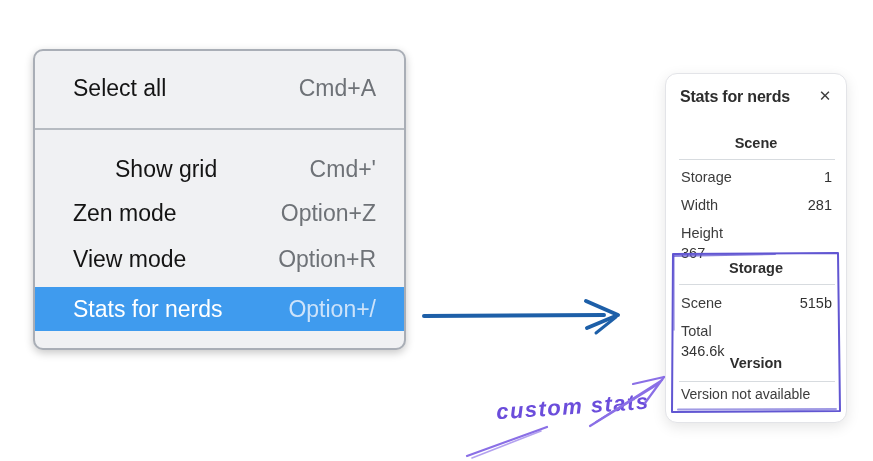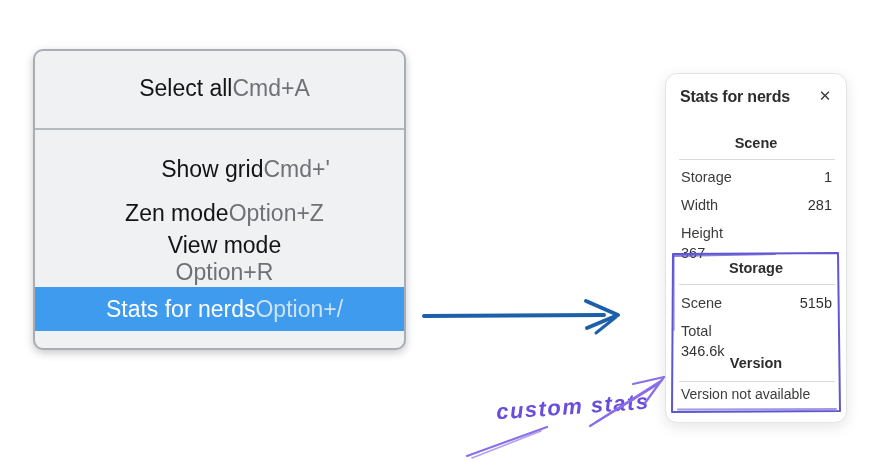--- a/index.html
+++ b/index.html
@@ -22,36 +22,36 @@
     border: 2px solid #a9aeb6;
     border-radius: 10px;
     box-shadow: 0 3px 9px rgba(0,0,0,0.22);
   }
   .menu-item {
     position: absolute;
     left: 0; right: 0;
     height: 44px;
     display: flex;
     align-items: center;
-    justify-content: center;
+    justify-content: space-between;
     padding: 0 28px 0 38px;
     font-size: 23px;
     color: #141414;
     cursor: default;
   }
   .menu-item .shortcut { color: #6e7277; }
   .mi-0 { top: 15px; }
   .menu-divider {
     position: absolute;
     left: 0; right: 0; top: 77px;
     border-top: 2px solid #b6bbc1;
   }
   .mi-1 { top: 96px; margin-left: 42px; }
   .mi-2 { top: 140px; }
-  .mi-3 { top: 186px; flex-direction: column; }
+  .mi-3 { top: 186px; }
   .mi-4 { top: 236px; background: #3f9bee; color: #ffffff; }
   .mi-4 .shortcut { color: #cde3fa; }
 
   
   .panel {
     position: absolute;
     left: 665px; top: 73px;
     width: 182px; height: 350px;
     background: #ffffff;
     border: 1px solid #e3e4e8;

